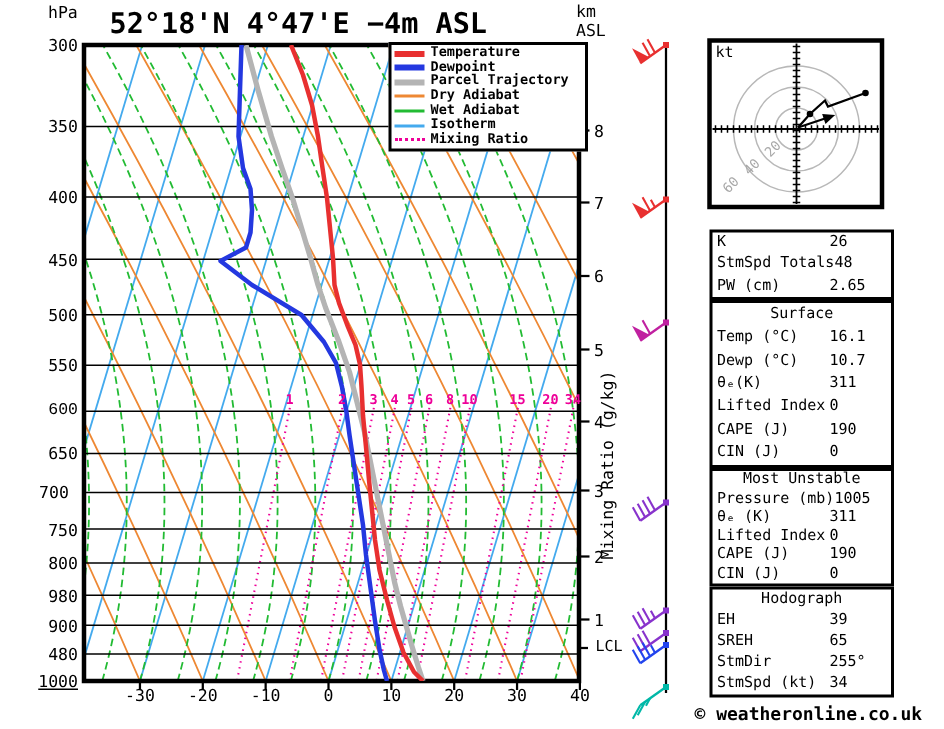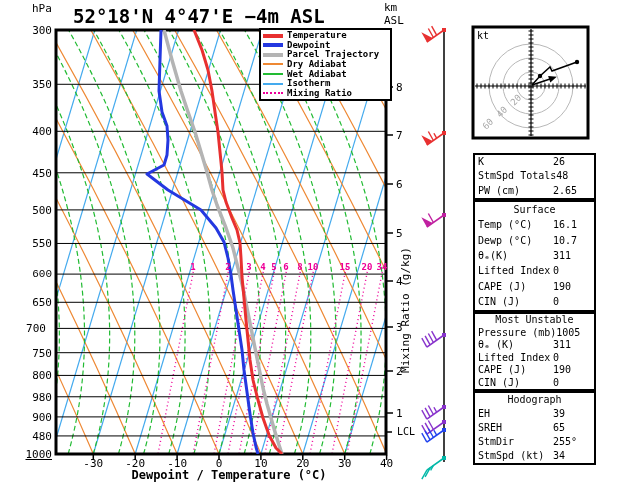--- a/index.html
+++ b/index.html
@@ -323,21 +323,20 @@
       <div class="abs mixlab" style="left:270px;top:262px;">6</div>
       <div class="abs mixlab" style="left:284px;top:262px;">8</div>
       <div class="abs mixlab" style="left:297px;top:262px;">10</div>
       <div class="abs mixlab" style="left:329px;top:262px;">15</div>
       <div class="abs mixlab" style="left:351px;top:262px;">20</div>
       <div class="abs mixlab" style="left:366px;top:262px;">34</div>
     </div>
 
   <div class="abs axlab" style="left:381px;top:426px;font-size:10px;">LCL</div>
   <div class="abs vert" style="left:389px;top:310px;">Mixing Ratio (g/kg)</div>
-  <div class="abs xtitle" style="left:213px;top:468px;">Dewpoint / Temperature (°C)</div>
 
   <div class="abs" style="left:461px;top:30px;font-size:10px;">kt</div>
   <div id="ringlabs">
       <div class="ringlab" style="left:500px;top:100px;">20</div>
       <div class="ringlab" style="left:486px;top:112px;">40</div>
       <div class="ringlab" style="left:472px;top:124px;">60</div>
     </div>
 
   <div class="panel-box" style="top:153px;height:43px;" id="box-indices">
       <div class="prow" style="">
@@ -416,13 +415,14 @@
       <div class="prow" style="">
         <span class="lab">StmDir</span>
         <span class="val">255°</span>
       </div>
       <div class="prow" style="">
         <span class="lab">StmSpd (kt)</span>
         <span class="val">34</span>
       </div>
     </div>
 
+  <div class="abs" id="copyright" style="left:447px;top:469px;">© weatheronline.co.uk</div>
 </div>
 
 </body></html>

